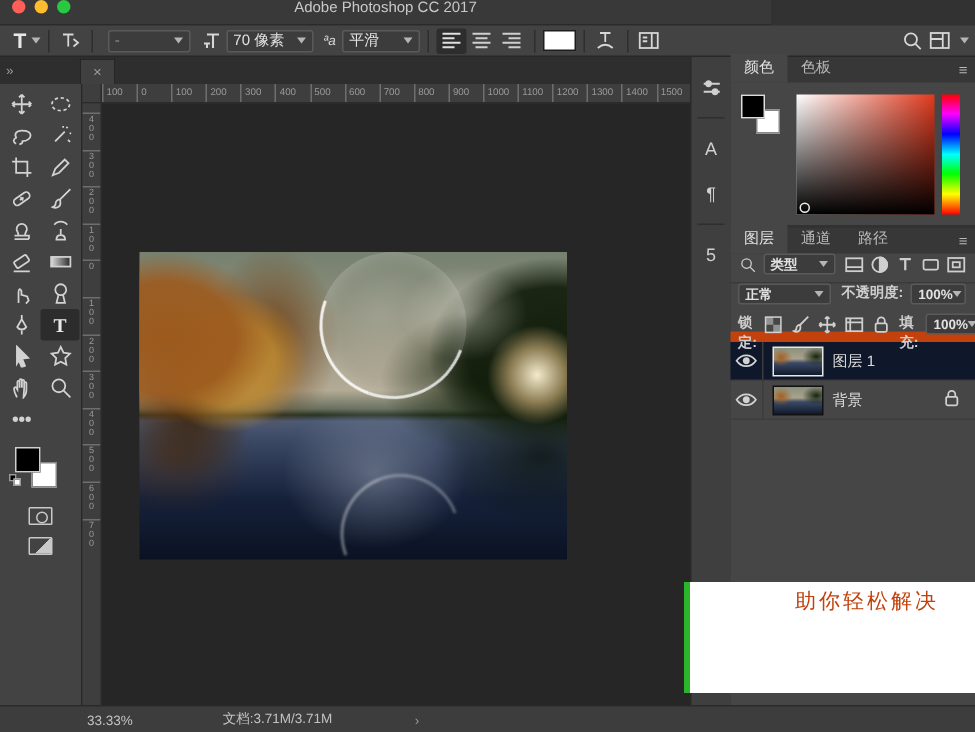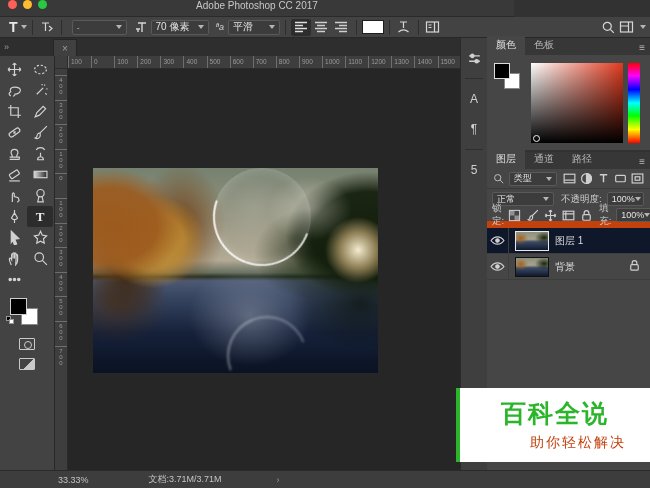--- a/index.html
+++ b/index.html
@@ -102,21 +102,21 @@
   .cp-fgbg { position:absolute; left:7px; top:8px; width:30px; height:30px; }
   .cp-fg { position:absolute; left:0; top:0; width:16px; height:16px; background:#000; border:1px solid #ddd; z-index:2; }
   .cp-bg { position:absolute; left:10px; top:10px; width:16px; height:16px; background:#fff; border:1px solid #888; }
   .sat-square { position:absolute; left:44px; top:8px; width:92px; height:80px;
     background:linear-gradient(to top, #000, rgba(0,0,0,0)), linear-gradient(to right, #fff, #e03a1e); }
   .sat-cursor { position:absolute; left:46px; top:80px; width:7px; height:7px; border:1px solid #eee; border-radius:50%; }
   .hue-strip { position:absolute; left:141px; top:8px; width:12px; height:80px;
     background:linear-gradient(180deg,#ff0000 0%,#ff00ff 16%,#0000ff 33%,#00ffff 50%,#00ff00 66%,#ffff00 83%,#ff0000 100%); }
 
   .panel-layers { top:152px; height:318px; }
-  .lrow { display:flex; align-items:center; font-size:9.5px; color:#cfcfcf; padding:0 5px; gap:3px; }
+  .lrow { display:flex; font-size:9.5px; color:#cfcfcf; padding:0 5px; gap:3px;font-weight:bold; }
   .filter-row { height:20px; border-bottom:1px solid #3a3a3a; }
   .kind-field { width:52px; height:14px; font-size:9px; }
   .sicon { width:15px; height:15px; display:inline-flex; align-items:center; justify-content:center; }
   .sicon svg { stroke:#cfcfcf; fill:none; stroke-width:1.1; }
   .blend-row { height:20px; }
   .blend-field { width:62px; height:14px; font-size:9px; }
   .lock-row { height:19px; border-bottom:7px solid #c2410c; }
   .small-field { width:37px; height:14px; font-size:9px; margin-left:2px; }
   .layer-item { display:flex; align-items:center; height:26px; border-bottom:1px solid #3d3d3d; font-size:10px; color:#ddd; }
   .layer-item.selected { background:#0f172a; }
@@ -588,21 +588,20 @@
         <span>背景</span>
         <span class="layer-lock"><svg width="15" height="15" viewBox="0 0 14 14">
             <rect x="3.5" y="6.2" width="7" height="5.2" rx="1"></rect>
             <path d="M4.8 6.2V4.6a2.2 2.2 0 0 1 4.4 0v1.6"></path>
           </svg></span>
       </div>
     </div>
 </div>
 
 <div class="abs watermark" style="border-left-color: rgb(43, 181, 43);">
-  <div class="wm-title" id="wm-title" style="color: rgb(43, 181, 43);">百科全说</div>
   <div class="wm-sub">助你轻松解决</div>
 </div>
 
 <div class="abs statusbar">
   <span class="sb-zoom">33.33%</span>
   <span class="sb-doc">文档:3.71M/3.71M</span>
   <span class="sb-chev">›</span>
 </div>
 
 </body></html>

